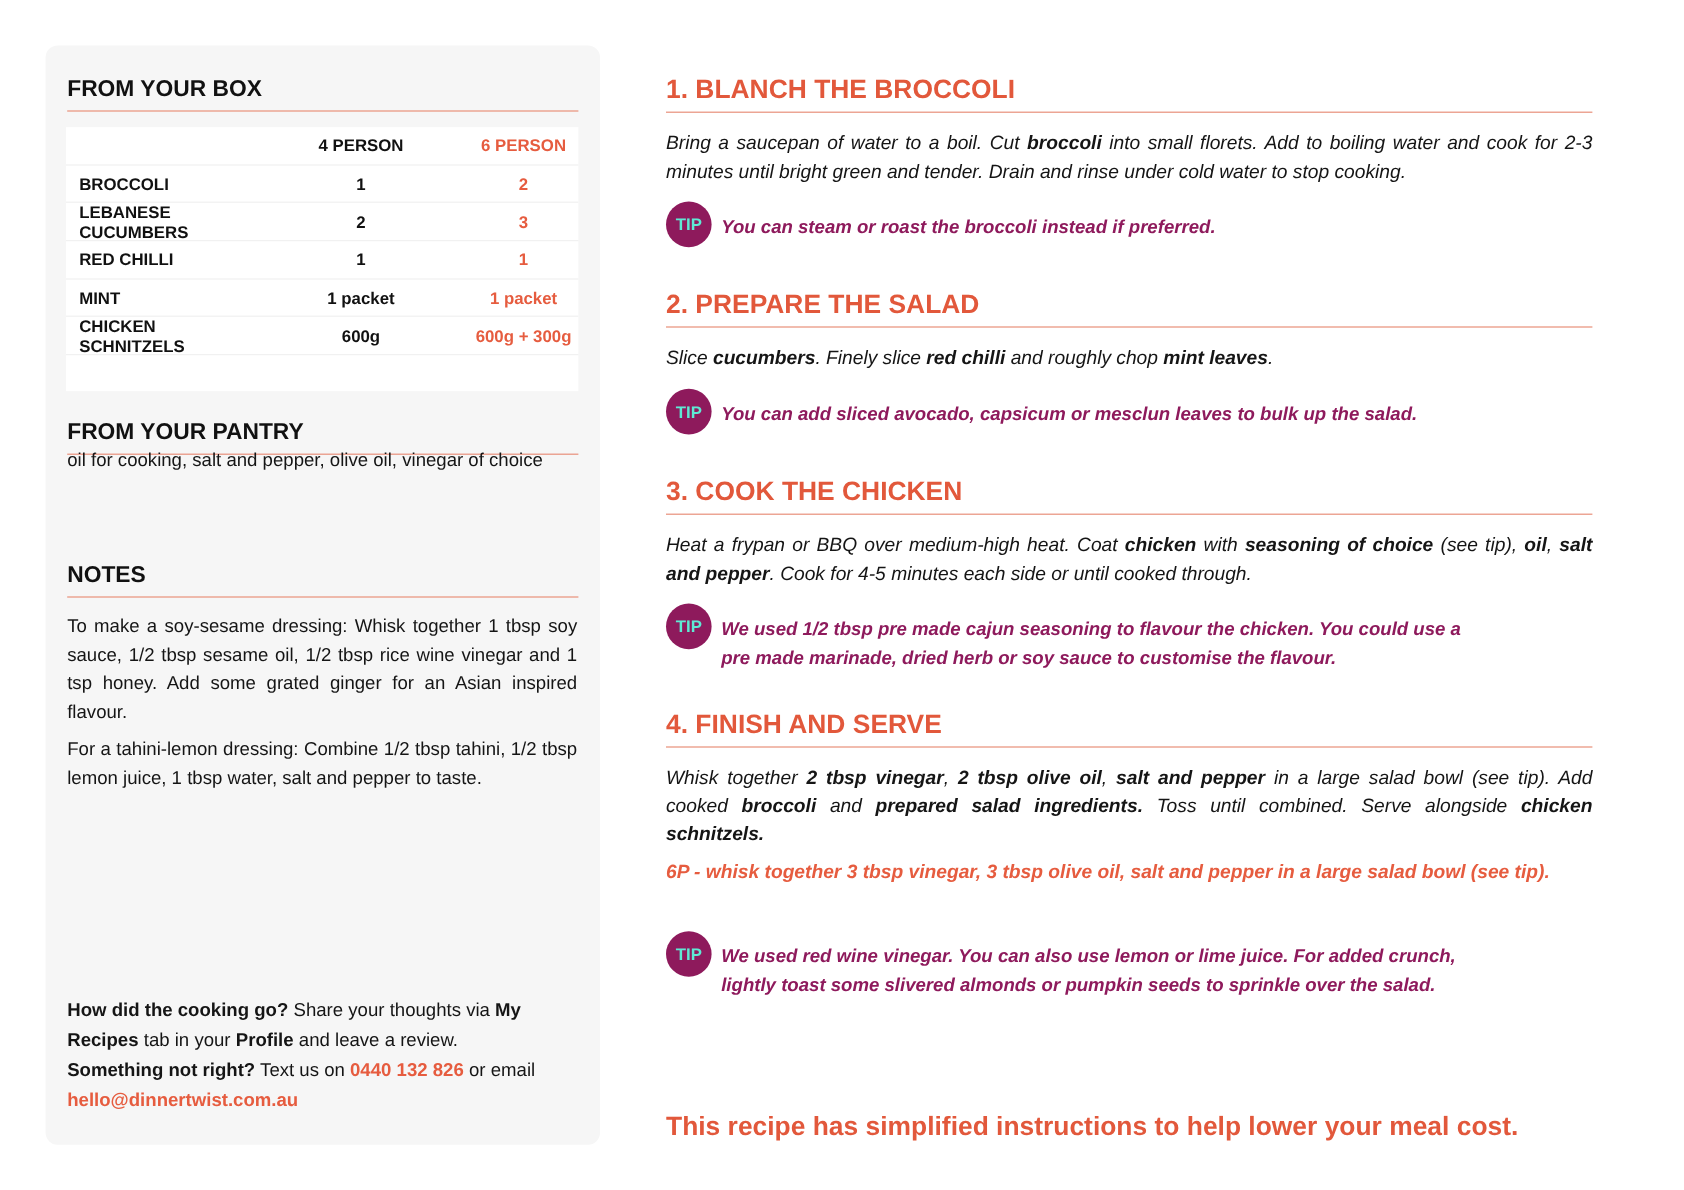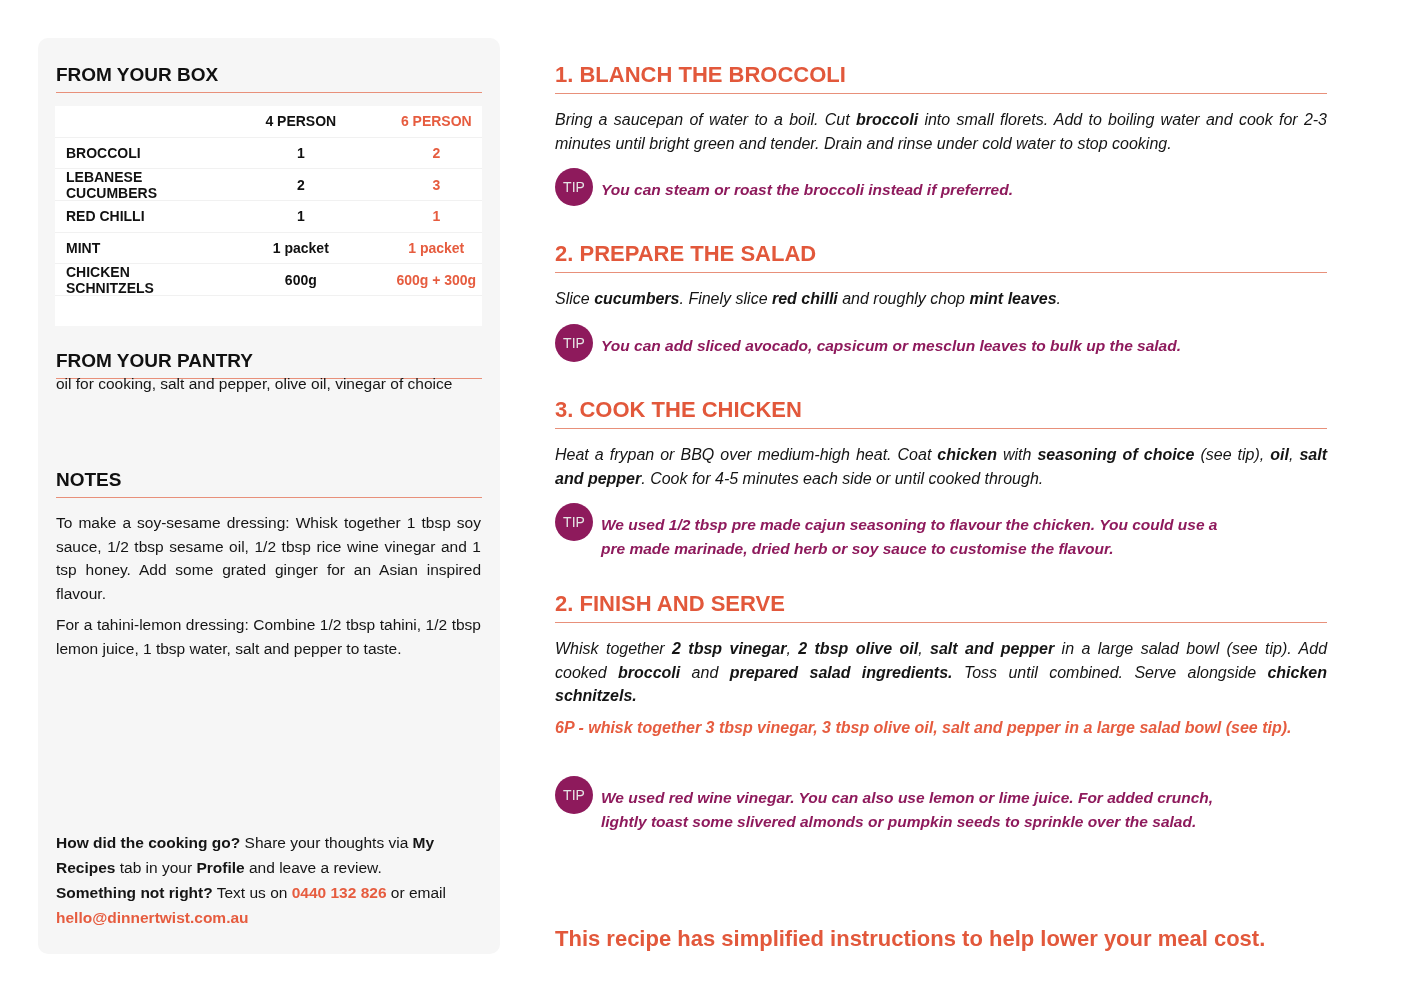--- a/index.html
+++ b/index.html
@@ -49,21 +49,21 @@
   .step-body {
     position: absolute; left: 555px; width: 772px;
     font-size: 16px; line-height: 23.5px; color: #151515; text-align: justify; font-style: italic;
   }
   .step-body.sixp { color: #e65c3f; font-weight: 700; }
   .tip {
     position: absolute; left: 555px; width: 760px; display: flex; align-items: flex-start;
   }
   .tip-badge {
     flex: 0 0 auto; width: 38px; height: 38px; border-radius: 50%;
-    background: #8e1a5c; color: #e5e5e5; font-weight: 400; font-size: 14px;
+    background: #8e1a5c; color: #5eead4; font-weight: 700; font-size: 14px;
     display: flex; align-items: center; justify-content: center; margin-top: -10px;
   }
   .tip-text {
     margin-left: 8px; font-style: italic; font-weight: 700; font-size: 15.5px;
     line-height: 23.5px; color: #8e1a5c;
   }
   .footer-note {
     position: absolute; left: 555px; top: 926px; width: 800px;
     font-size: 22px; font-weight: 700; color: #e2583b;
   }
@@ -137,21 +137,21 @@
 <div class="step-title" style="top:397px;">3. COOK THE CHICKEN</div>
 <div class="step-body" style="top:443px;"><span>Heat a frypan or BBQ over medium-high heat. Coat </span><b>chicken</b><span> with </span><b>seasoning of choice</b><span> (see tip), </span><b>oil</b><span>, </span><b>salt and pepper</b><span>. Cook for 4-5 minutes each side or until cooked through.</span></div>
 <div class="tip" style="top:513px;">
   <span class="tip-badge">TIP</span>
   <span class="tip-text">
     <span>We used 1/2 tbsp pre made cajun seasoning to flavour the chicken. You could use a</span><br>
     <span>pre made marinade, dried herb or soy sauce to customise the flavour.</span>
   </span>
 </div>
 
-<div class="step-title" style="top:591px;">2. FINISH AND SERVE</div>
+<div class="step-title" style="top:591px;">4. FINISH AND SERVE</div>
 <div class="step-body" style="top:637px;"><span>Whisk together </span><b>2 tbsp vinegar</b><span>, </span><b>2 tbsp olive oil</b><span>, </span><b>salt and pepper</b><span> in a large salad bowl (see tip). Add cooked </span><b>broccoli</b><span> and </span><b>prepared salad ingredients.</b><span> Toss until combined. Serve alongside </span><b>chicken schnitzels.</b></div>
 <div class="step-body sixp" style="top:716px;">6P - whisk together 3 tbsp vinegar, 3 tbsp olive oil, salt and pepper in a large salad bowl (see tip).</div>
 <div class="tip" style="top:786px;">
   <span class="tip-badge">TIP</span>
   <span class="tip-text">
     <span>We used red wine vinegar. You can also use lemon or lime juice. For added crunch,</span><br>
     <span>lightly toast some slivered almonds or pumpkin seeds to sprinkle over the salad.</span>
   </span>
 </div>
 

